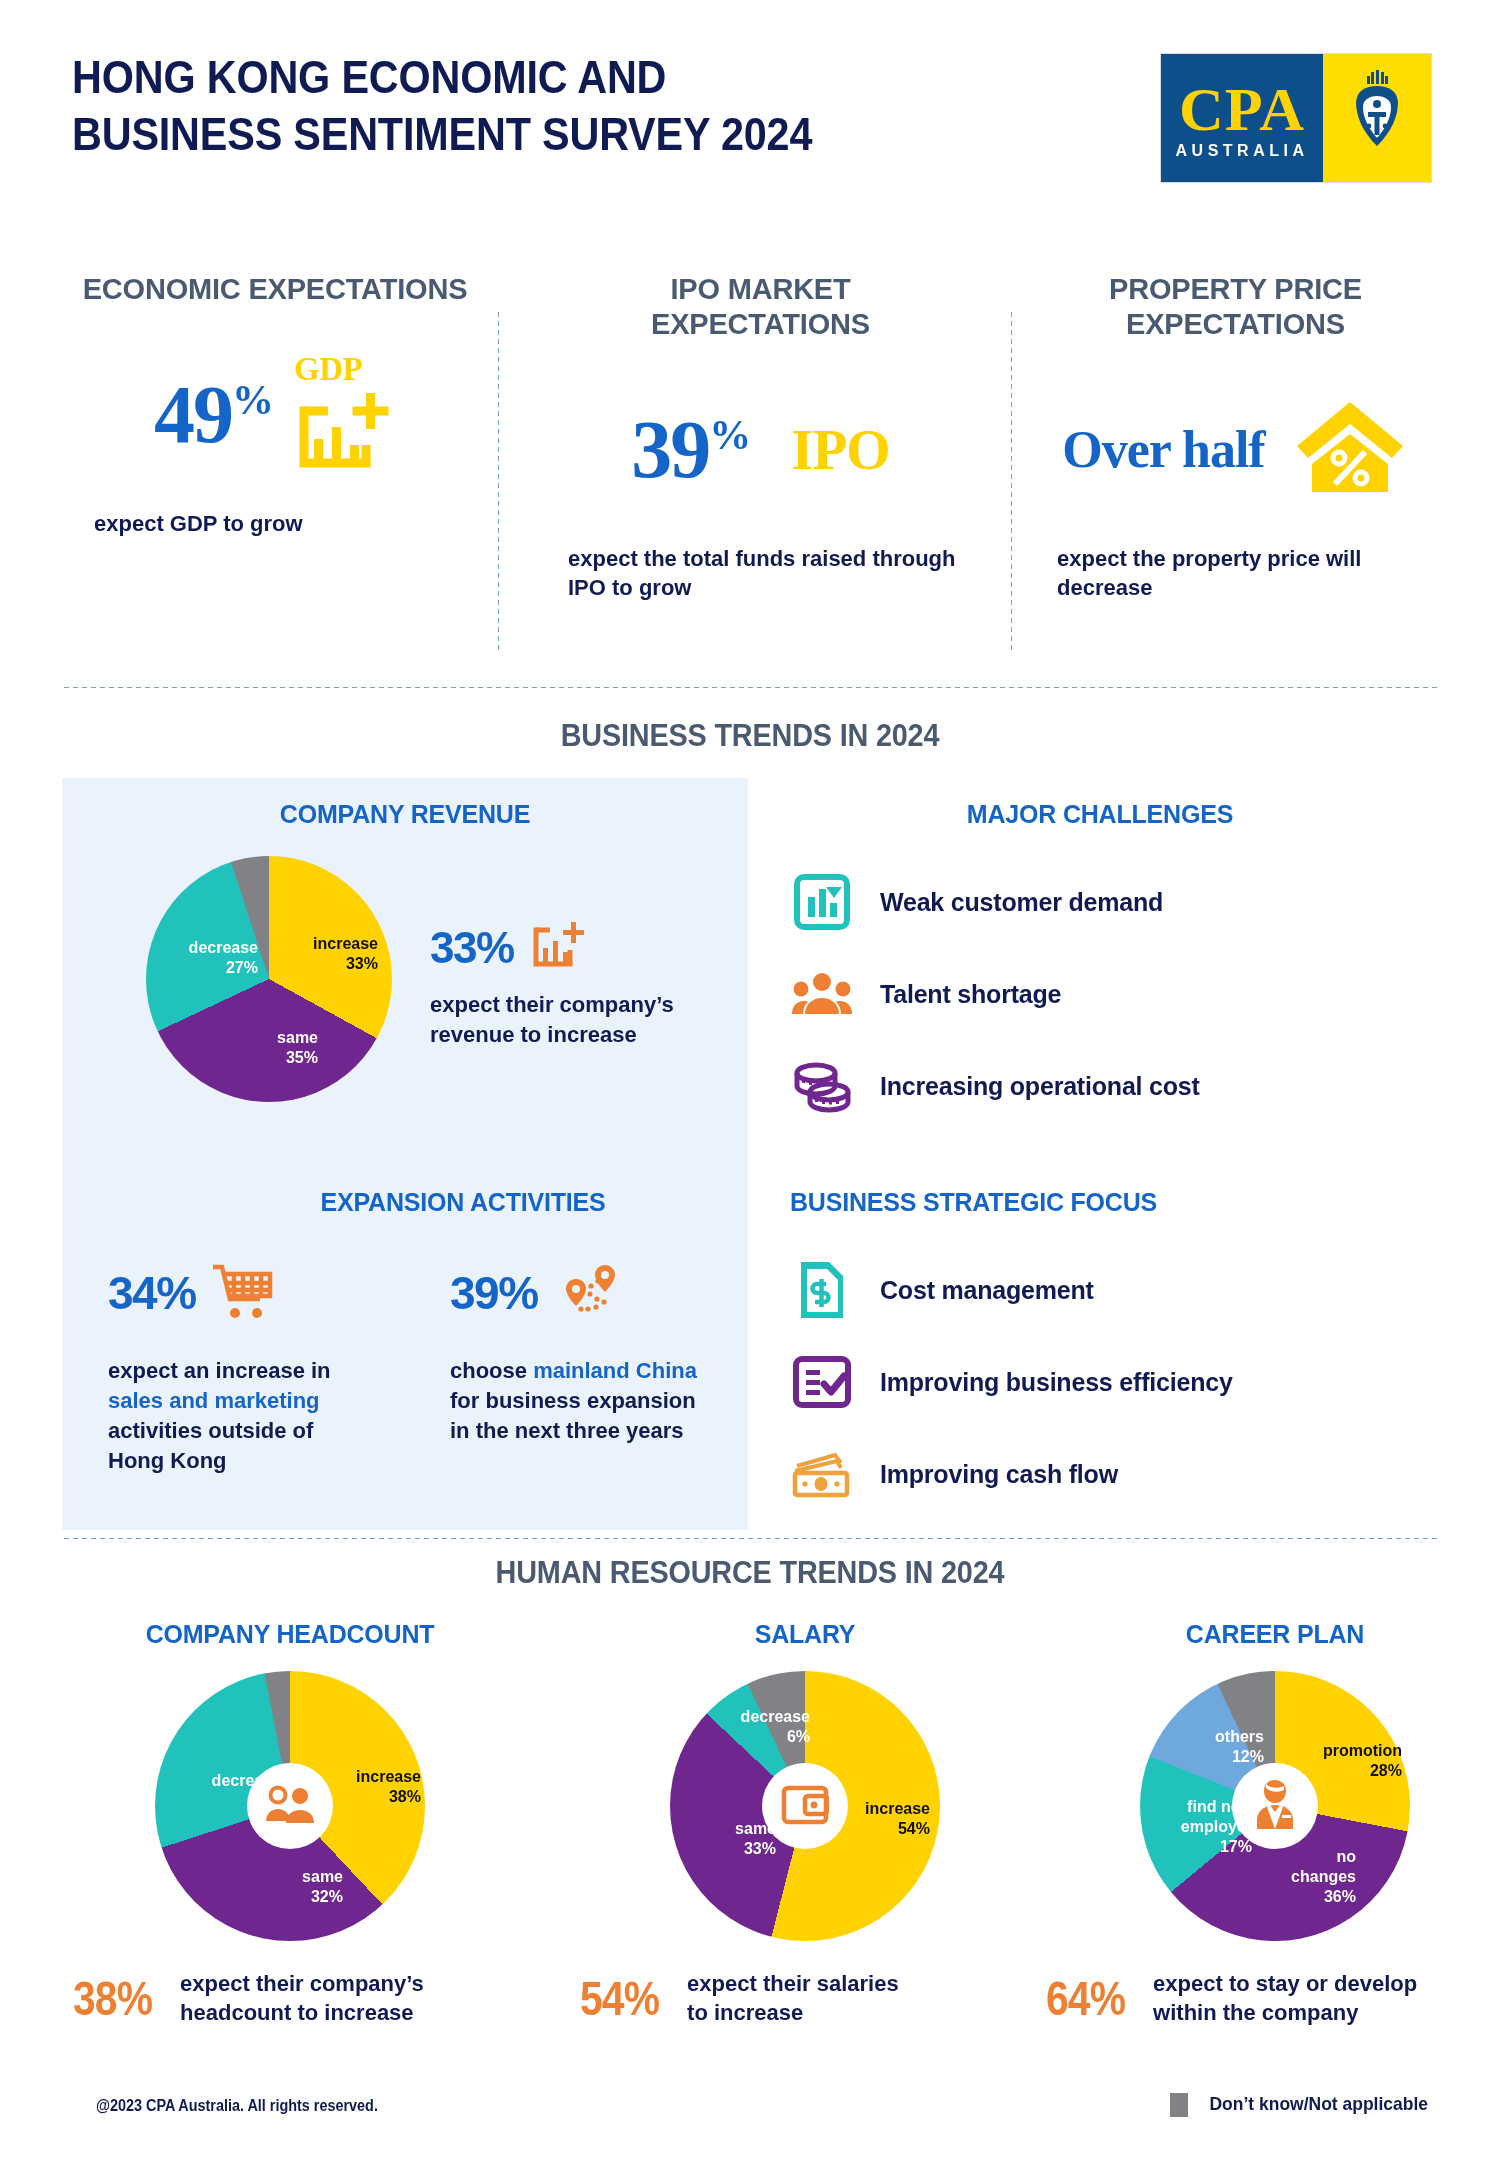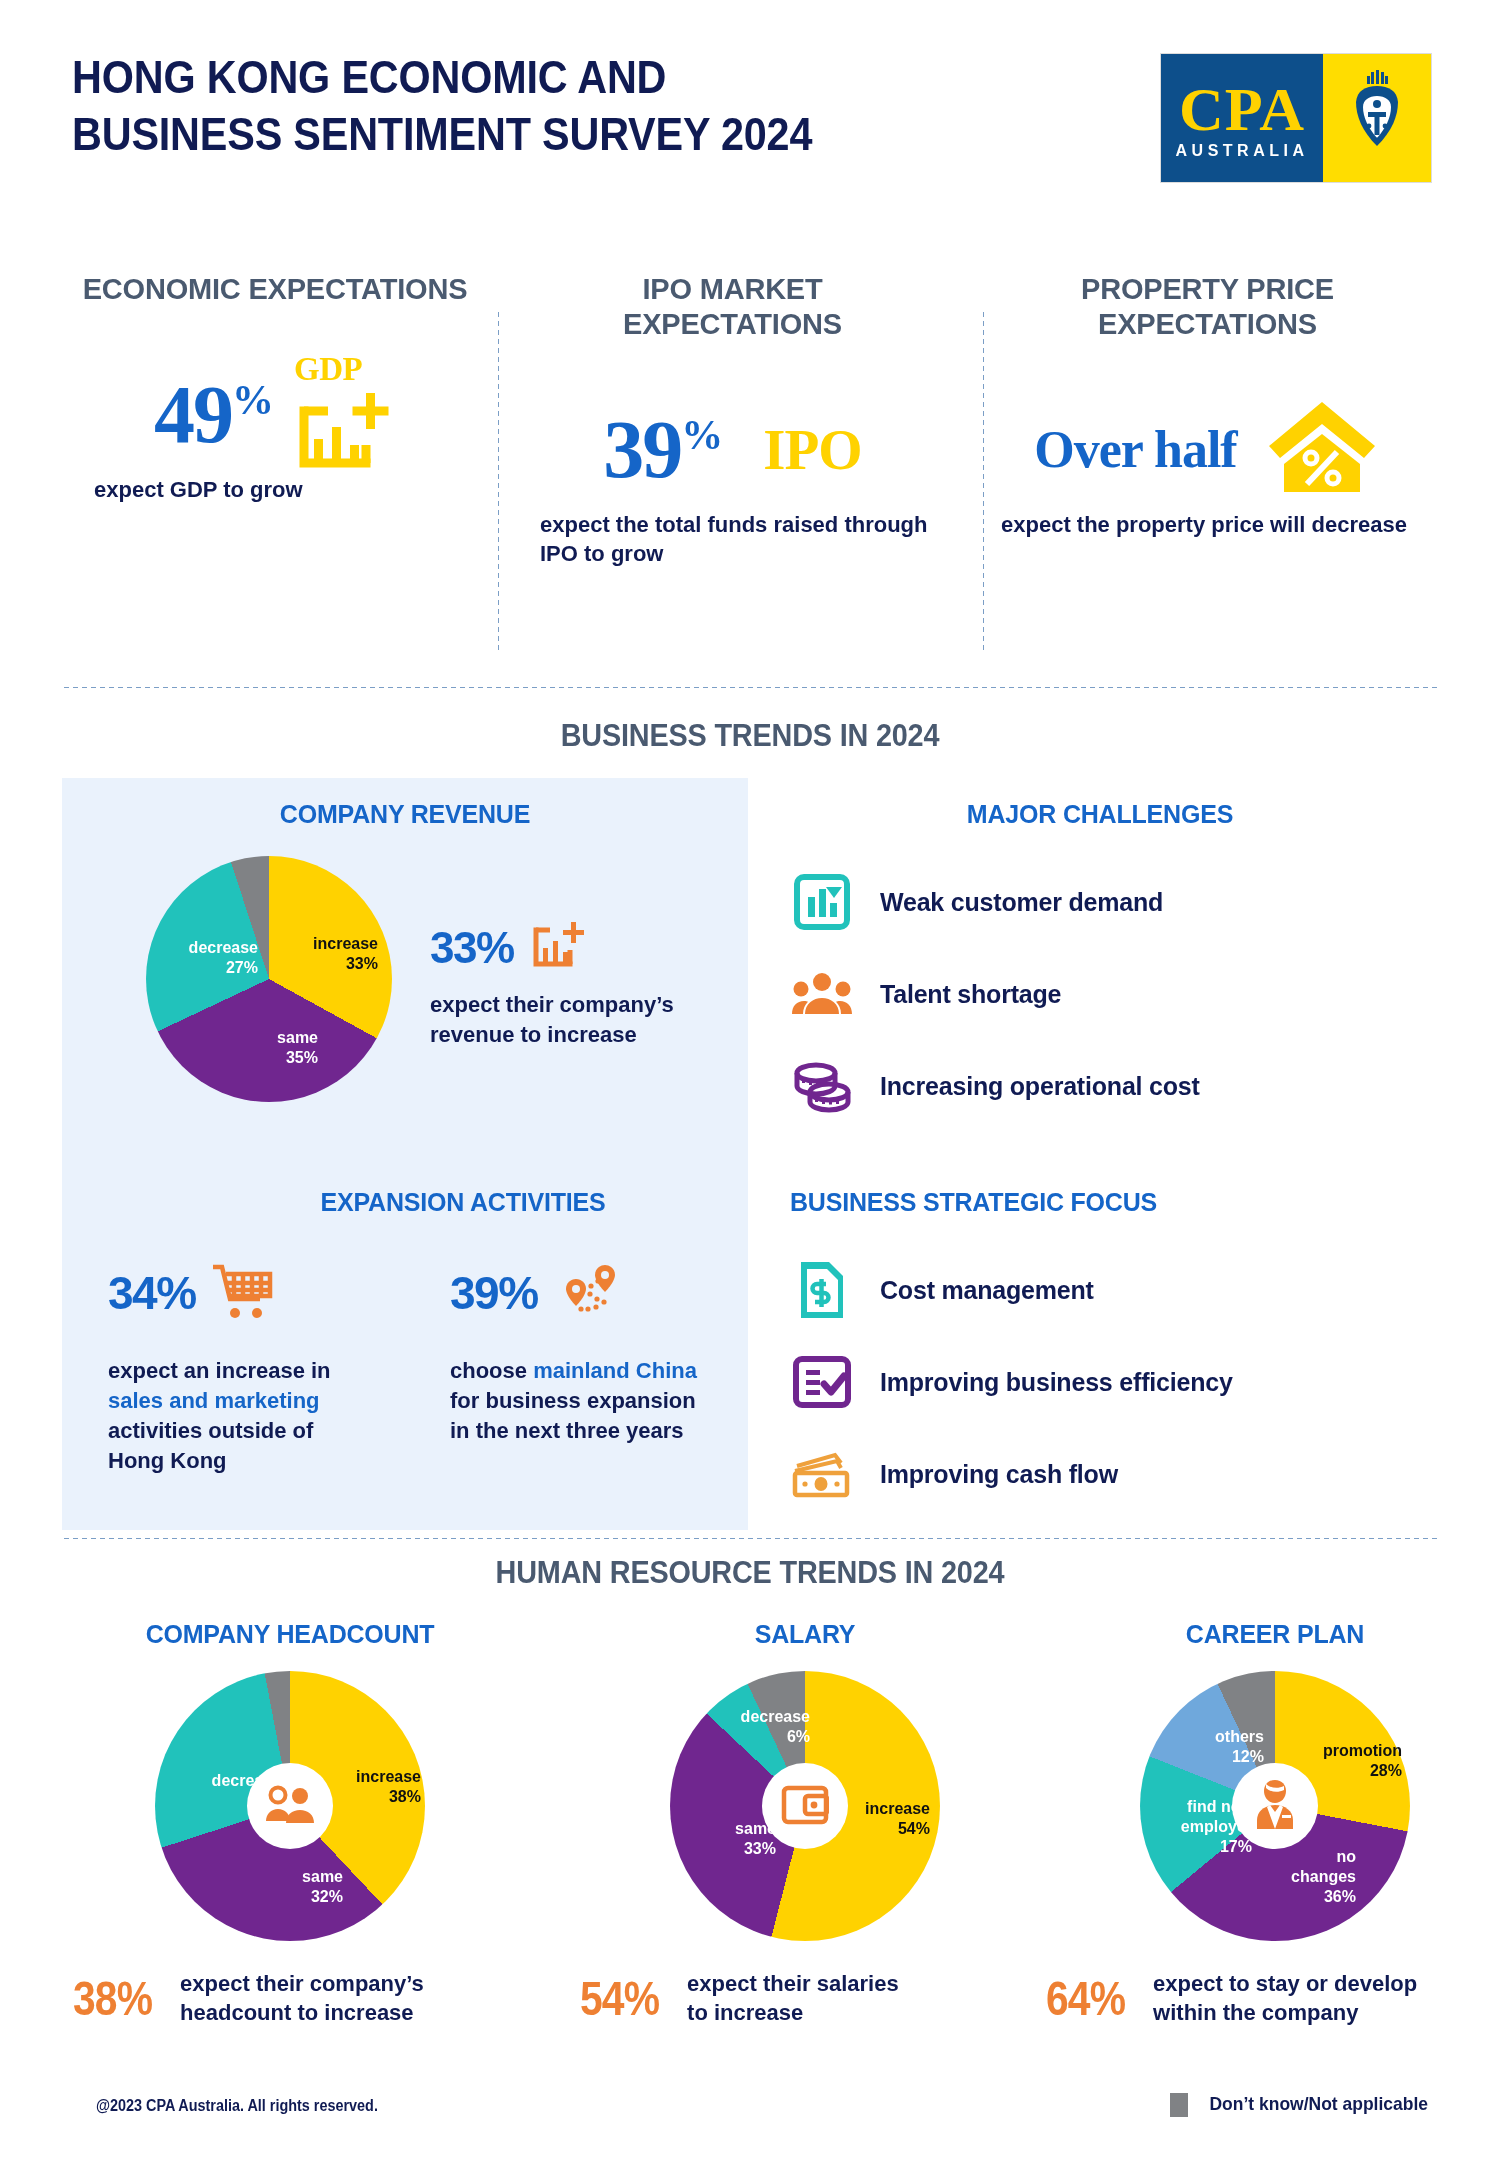--- a/index.html
+++ b/index.html
@@ -24,39 +24,39 @@
   .logo-l { width:60%; background:#0d4f8b; position:relative; }
   .logo-r { width:40%; background:#ffdd00; position:relative; }
   .logo-cpa { position:absolute; left:50%; top:24px; transform:translateX(-50%);
       font-family:"Liberation Serif", serif; font-size:62px; font-weight:bold;
       color:#ffd200; line-height:1; letter-spacing:1px; }
   .logo-aus { position:absolute; left:50%; top:88px; transform:translateX(-50%);
       font-size:16px; font-weight:bold; color:#ffffff; letter-spacing:4.5px; }
   .crest { position:absolute; left:50%; top:50%; transform:translate(-50%,-50%); }
 
   
-  .topstats { position:absolute; left:60px; top:272px; width:1380px; height:408px; display:flex; }
+  .topstats { position:absolute; left:60px; top:272px; width:1380px; height:408px; display:flex;gap:28px; }
   .tcol { position:relative; flex:1; padding:0 12px; }
   .tcol.c1 { flex:0 0 430px; }
   .tcol.c2 { flex:0 0 485px; }
   .tcol.c3 { flex:1; }
   .vdiv { position:absolute; top:38px; bottom:28px; width:3px;
           background-image:radial-gradient(#7b9ec6 40%, transparent 41%);
           background-size:3px 9px; background-repeat:repeat-y; }
   .sec-head {
     text-align:center; color:#4a5a70; font-size:29px; font-weight:bold;
     line-height:1.2; letter-spacing:-0.2px; white-space:pre-line;
   }
   .big-row { display:flex; align-items:center; justify-content:center; gap:16px;
              margin-top:48px; height:120px;font-family:Liberation Serif, serif; }
   .bignum { font-size:82px; font-weight:bold; color:#1565c8; line-height:1;
             letter-spacing:-2px; }
   .bignum .pct { font-size:42px; vertical-align:super; font-weight:bold; }
   .bigtext { font-size:52px; font-weight:bold; color:#1565c8; letter-spacing:-1px; }
-  .cap { font-size:22px; font-weight:bold; color:#101b53;
+  .cap { margin-top:34px; font-size:22px; font-weight:bold; color:#101b53;
          line-height:1.35; padding:0 8px; }
   .c1 .cap, .c2 .cap { text-align:left; }
   .c1 .cap { padding-left:22px; }
   .c2 .cap { padding-left:38px; }
   .c3 .cap { padding-left:14px; }
   .gdpwrap { position:relative; width:108px; height:116px; }
   .gdptag { position:absolute; top:-6px; left:6px; font-size:33px; font-weight:bold; color:#ffd200; letter-spacing:-0.5px; }
 
   
   .hdots { position:absolute; height:3px; left:62px; right:62px;

